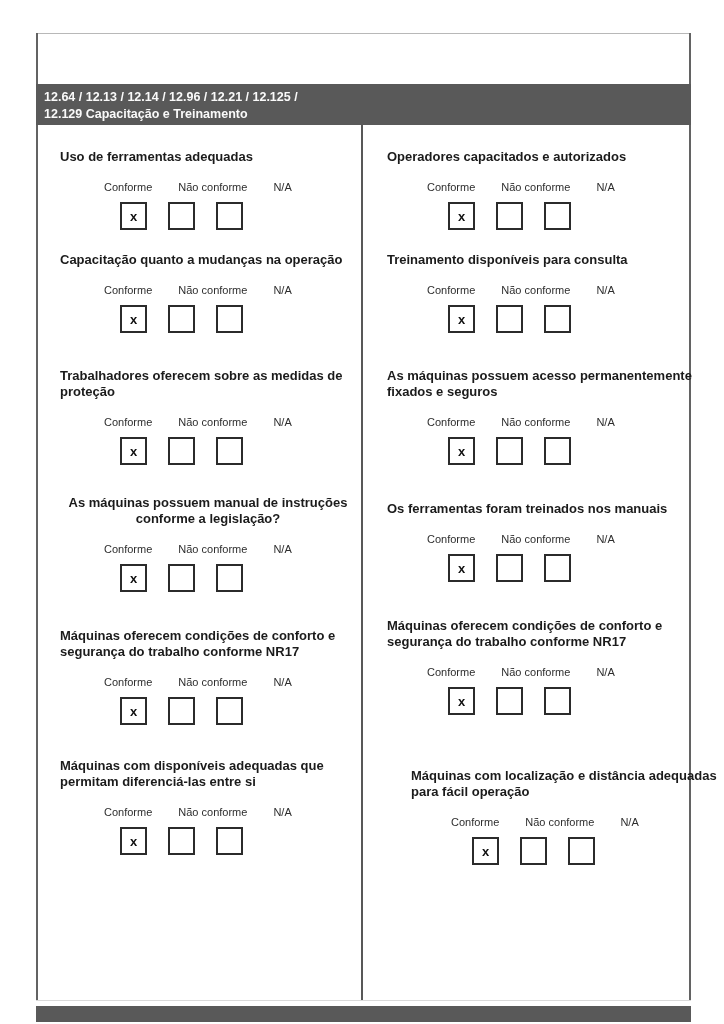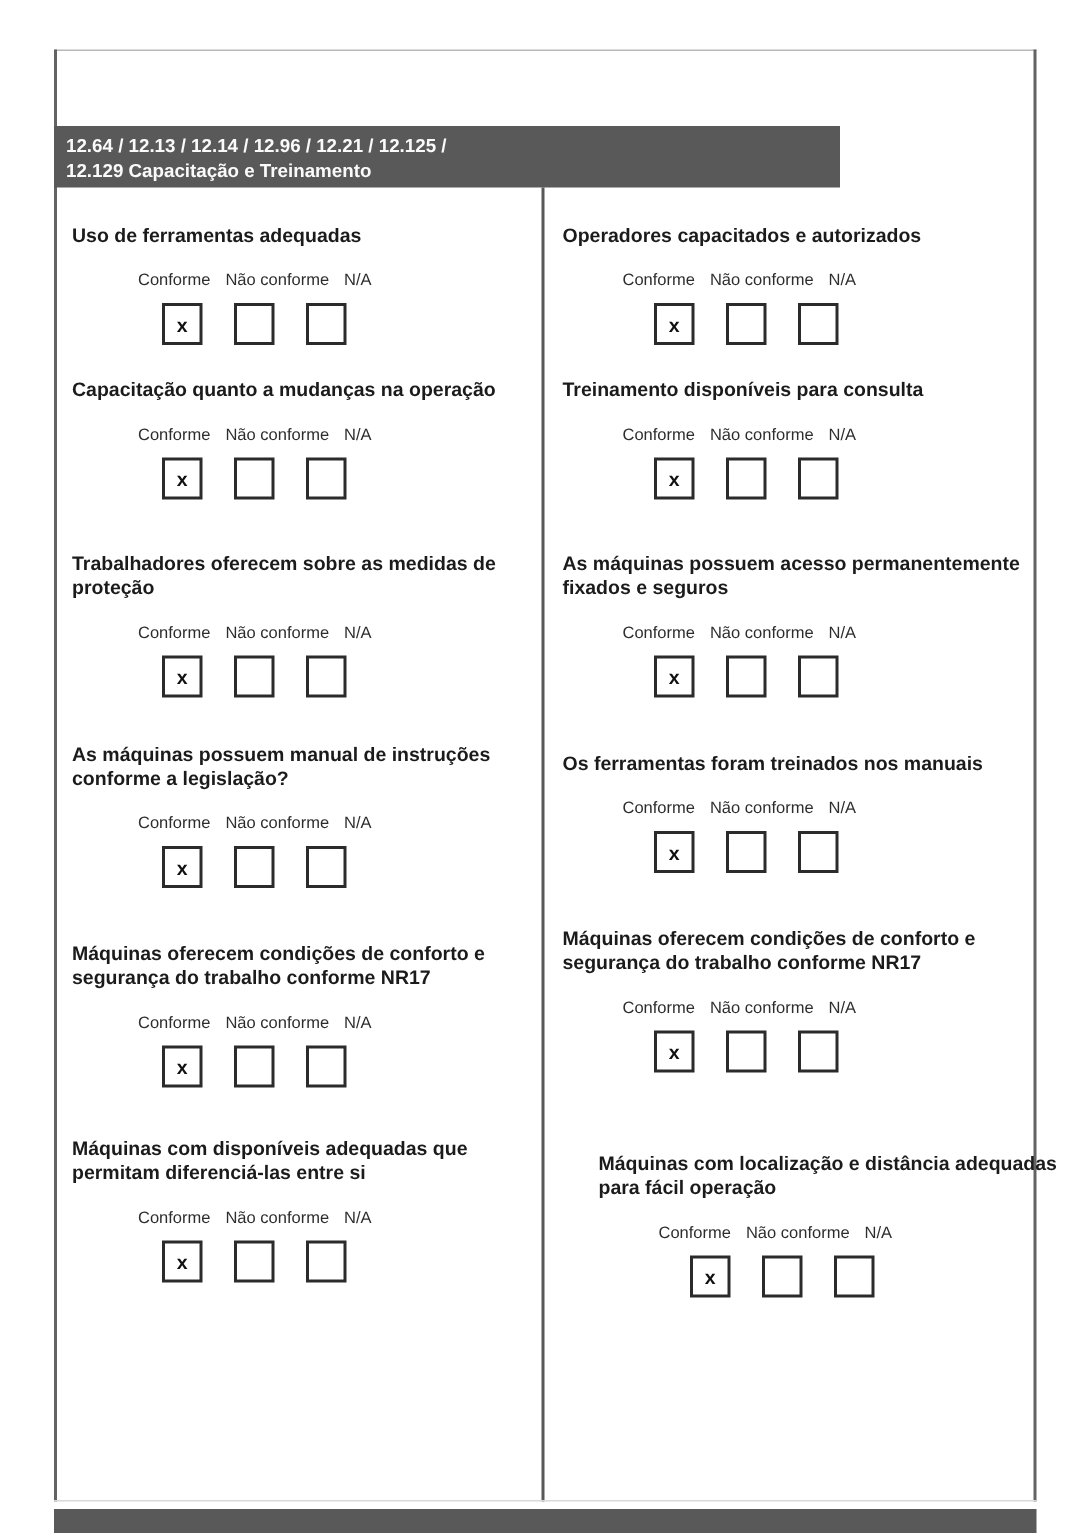--- a/index.html
+++ b/index.html
@@ -16,59 +16,59 @@
   .hline { position:absolute; height:1px; background:#b8b8b8; }
   .top-line { left:36px; top:33px; width:655px; }
   .bottom-line { left:36px; top:1000px; width:655px; background:#d9d9d9; }
   .vline { position:absolute; width:2px; background:#636363; top:33px; height:968px; }
   .left-line { left:36px; }
   .right-line { left:689px; }
   .divider { left:361px; top:125px; height:876px; background:#585858; }
 
   
   .header-bar {
-    position:absolute; left:36px; top:84px; width:524px; height:41px;
+    position:absolute; left:36px; top:84px; width:655px; height:41px;
     background:#595959; color:#fafafa;
     font-size:12.5px; font-weight:bold; line-height:16.5px;
     padding:5px 6px 0 8px; box-sizing:border-box;
   }
 
   
   .section-footer {
     position:absolute; left:36px; top:1006px; width:655px; height:16px;
     background:#595959;
   }
 
   
   .col { position:absolute; top:0; height:1024px; }
   .col-left  { left:37px;  width:324px; }
   .col-right { left:363px; width:378px;text-decoration:underline; }
 
-  .item { position:absolute; left:4px; width:100%; }
+  .item { position:absolute; left:16px; width:100%; }
   .col-left  .item:nth-of-type(1){ top:149px; }
   .col-left  .item:nth-of-type(2){ top:252px; }
   .col-left  .item:nth-of-type(3){ top:368px; }
-  .col-left  .item:nth-of-type(4){ top:495px; }
+  .col-left  .item:nth-of-type(4){ top:495px;text-align:center; }
   .col-left  .item:nth-of-type(5){ top:628px; }
   .col-left  .item:nth-of-type(6){ top:758px; }
   .col-right .item:nth-of-type(1){ top:149px; }
   .col-right .item:nth-of-type(2){ top:252px; }
   .col-right .item:nth-of-type(3){ top:368px; }
   .col-right .item:nth-of-type(4){ top:501px; }
   .col-right .item:nth-of-type(5){ top:618px; }
   .col-right .item:nth-of-type(6){ top:768px;padding-left:24px; }
 
   .item-title {
     font-size:13px; font-weight:bold; color:#1b1b1b; line-height:16px;
   }
   .col-left  .item-title { margin-left:7px; width:296px; }
   .col-right .item-title { margin-left:8px; width:318px; }
 
   .opt-labels {
-    display:flex; gap:10px;
+    display:flex; gap:26px;
     font-size:11px; color:#2d2d2d; line-height:13px;
     margin-top:16px; white-space:nowrap;
   }
   .col-left  .opt-labels { margin-left:51px; }
   .col-right .opt-labels { margin-left:48px; }
 
   .boxes { display:flex; gap:21px; margin-top:8px; }
   .col-left  .boxes { margin-left:67px; }
   .col-right .boxes { margin-left:69px; }
 

